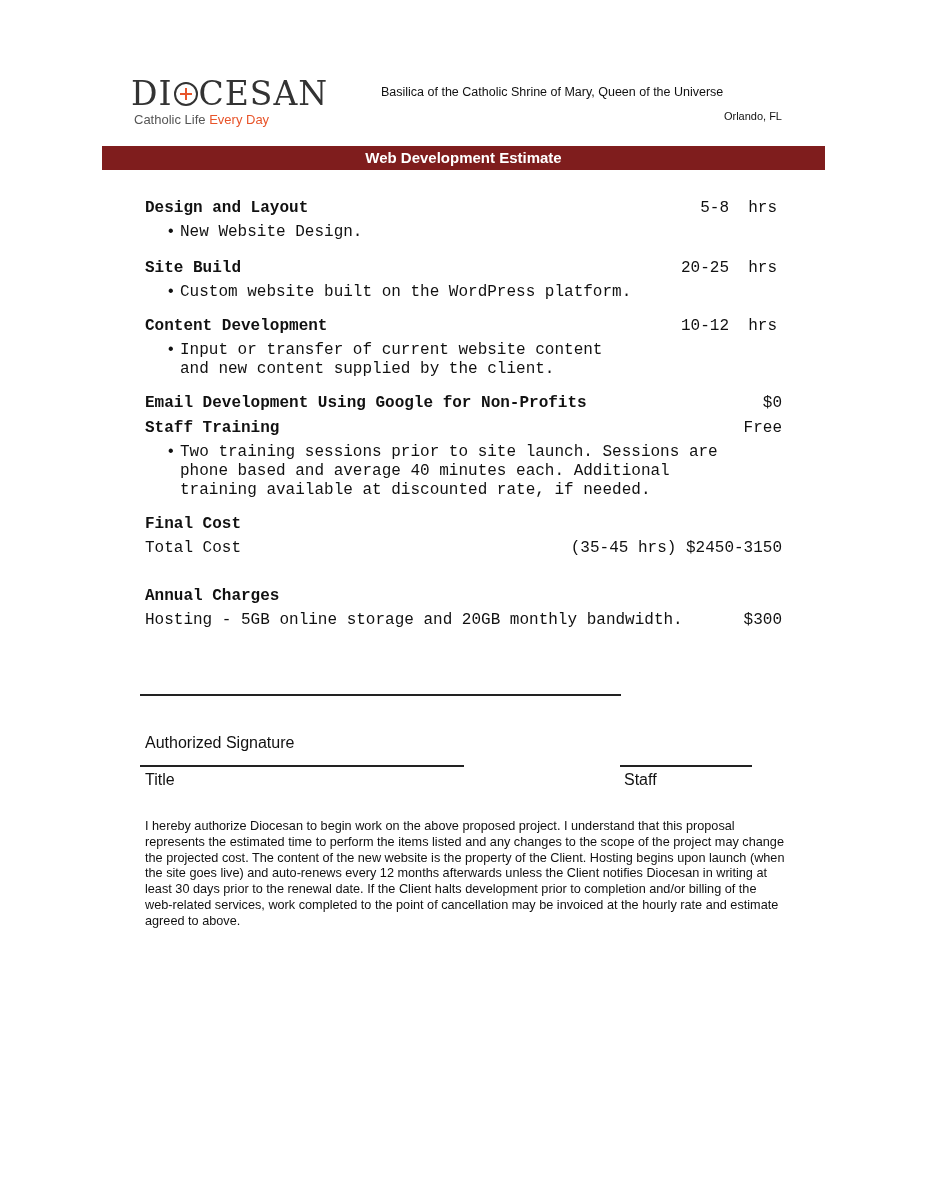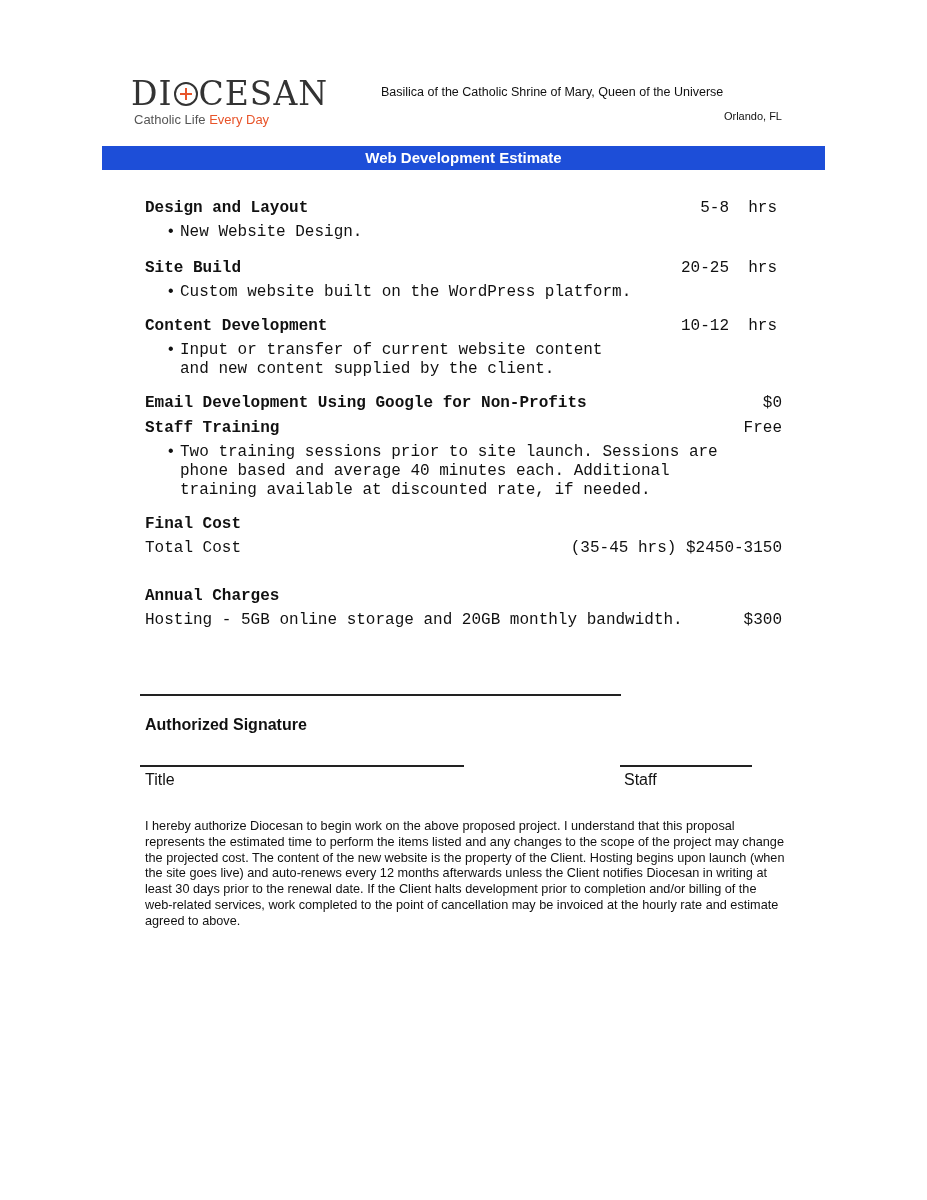--- a/index.html
+++ b/index.html
@@ -8,21 +8,21 @@
   .logo { left: 118px; top: 76px; width: 200px; height: 56px; margin-left: 13px; }
   .logo-word { font-family: "DejaVu Serif", serif; font-size: 33px; letter-spacing: 1px; color: #333; line-height: 36px; display: flex; align-items: center; white-space: nowrap; }
   .logo-o { display: inline-block; width: 24px; height: 24px; border: 2.5px solid #333; border-radius: 50%; position: relative; margin: 0 1px; box-sizing: border-box; }
   .logo-o::before, .logo-o::after { content: ""; position: absolute; background: #e8542a; }
   .logo-o::before { left: 50%; top: 4px; width: 2px; height: 12px; margin-left: -1px; }
   .logo-o::after { top: 50%; left: 4px; height: 2px; width: 12px; margin-top: -1px; }
   .logo-tag { font-size: 13px; color: #555; margin-top: 0px; padding-left: 3px; white-space: nowrap; }
   .logo-tag .accent { color: #e8542a; }
   .venue { left: 381px; top: 85px; font-size: 12.5px; }
   .city { right: 145px; top: 110px; font-size: 11px; }
-  .banner { left: 102px; top: 146px; width: 723px; height: 24px; background: #1d4ed8; color: #fff; font-weight: bold; font-size: 15px; text-align: center; line-height: 24px; }
+  .banner { left: 102px; top: 146px; width: 723px; height: 24px; background: #7f1d1d; color: #fff; font-weight: bold; font-size: 15px; text-align: center; line-height: 24px; }
   .content { left: 145px; top: 199px; width: 637px; font-family: Liberation Mono, monospace; }
   .row { display: flex; justify-content: space-between; align-items: baseline; font-size: 16px; line-height: 19px; }
   .row .title { font-weight: bold; }
   .row .val { white-space: pre; padding-right: 5px; }
   .row .val.flush { padding-right: 0; }
   .bullet { display: flex; font-size: 16px; line-height: 19px; margin-top: 5px; padding-left: 21px; width: 560px; }
   .bullet .dot { width: 14px; flex: none; }
   .section { margin-bottom: 17px; }
   .sig-line { border-top: 2px solid #222; }
   .sig-label { font-size: 16px; }
@@ -106,21 +106,21 @@
         <span class="title">Annual Charges</span>
       </div>
     <div class="row" style="margin-top:5px">
         <span>Hosting - 5GB online storage and 20GB monthly bandwidth.</span>
         <span class="val flush">$300</span>
       </div>
   </div>
 </div>
 
 <div class="abs sig-line" style="left:140px; top:694px; width:481px;"></div>
-<div class="abs sig-label" style="left:145px; top:716px;font-weight:bold;">Authorized Signature</div>
+<div class="abs sig-label" style="left:145px; top:734px;">Authorized Signature</div>
 
 <div class="abs sig-line" style="left:140px; top:765px; width:324px;"></div>
 <div class="abs sig-label" style="left:145px; top:771px;">Title</div>
 
 <div class="abs sig-line" style="left:620px; top:765px; width:132px;"></div>
 <div class="abs sig-label" style="left:624px; top:771px;">Staff</div>
 
 <div class="abs terms">I hereby authorize Diocesan to begin work on the above proposed project. I understand that this proposal represents the estimated time to perform the items listed and any changes to the scope of the project may change the projected cost. The content of the new website is the property of the Client. Hosting begins upon launch (when the site goes live) and auto-renews every 12 months afterwards unless the Client notifies Diocesan in writing at least 30 days prior to the renewal date. If the Client halts development prior to completion and/or billing of the web-related services, work completed to the point of cancellation may be invoiced at the hourly rate and estimate agreed to above.</div>
 
 </body></html>

